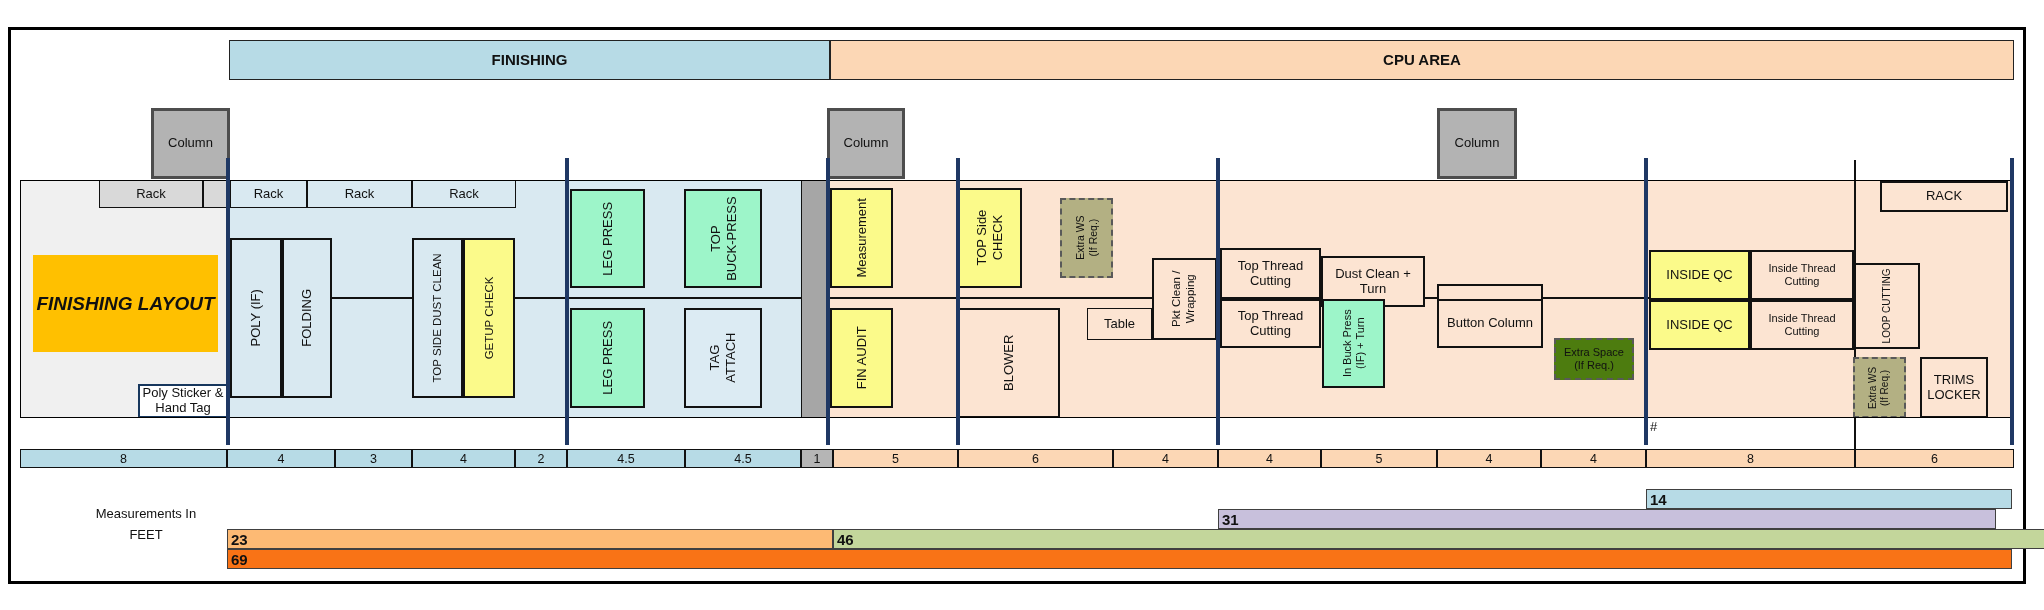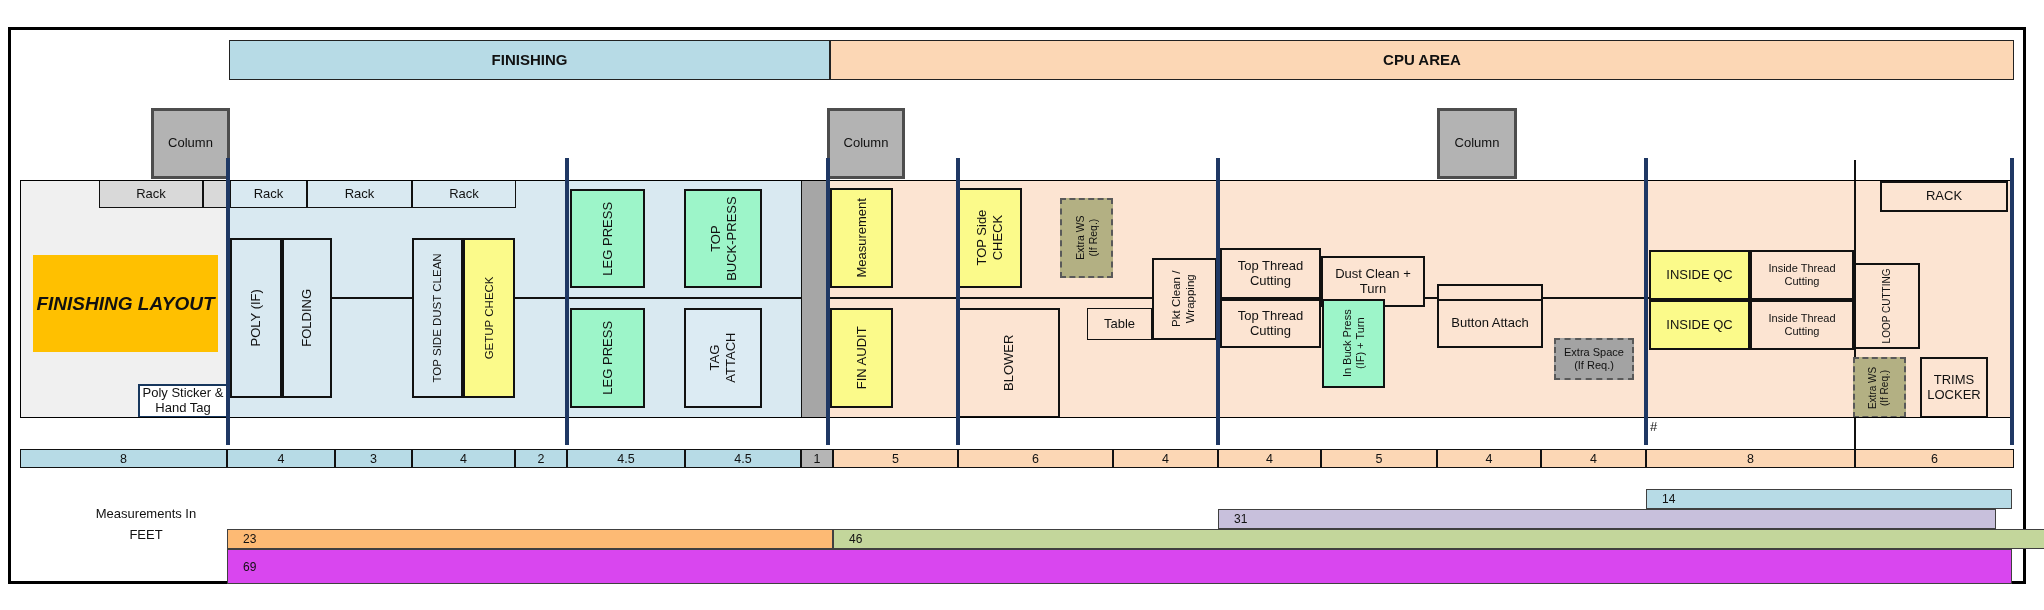--- a/index.html
+++ b/index.html
@@ -8,21 +8,21 @@
   .abs{position:absolute;box-sizing:border-box;}
   .cbox{display:flex;align-items:center;justify-content:center;text-align:center;line-height:1.15;}
   .b2{border:2px solid #111;}
   .b15{border:1.5px solid #111;}
   .dash{border:2.5px dashed #595959;}
   .vbox{display:flex;align-items:center;justify-content:center;overflow:visible;}
   .rot{transform:rotate(-90deg);white-space:nowrap;text-align:center;line-height:1.2;}
   .rot span{display:block;}
   .line2 span{display:block;}
   .navy{background:#1f3864;}
-  .bar{border:1.5px solid #404040;font-weight:normal;font-size:12px;display:flex;align-items:center;padding-left:15px;}
+  .bar{border:1.5px solid #404040;font-weight:bold;font-size:15px;display:flex;align-items:center;padding-left:3px;}
   .rcell{border:1.5px solid #111;display:flex;align-items:center;justify-content:center;font-size:12.5px;}
   .fs11{font-size:11px;} .fs115{font-size:11.5px;} .fs12{font-size:13px;} .fs10{font-size:10px;} .fs105{font-size:10.5px;}
 </style>
 </head>
 <body>
 
 <div id="canvas">
 
   <div class="abs" style="left:8px;top:27px;width:2018px;height:557px;border:3.5px solid #000;"></div>
 
@@ -157,23 +157,23 @@
   <div class="abs vbox b2 fs11" style="left:1322px;top:299px;width:63px;height:89px;background:#9df5c9;">
     <div class="rot">
       <span>In Buck Press</span>
       <span>(IF) + Turn</span>
     </div>
   </div>
   <div class="abs cbox b2 fs12" style="left:1437px;top:248px;width:106px;height:51px;background:#fce4d2;margin-top:36px;">
     <span>Alter Repair</span>
   </div>
   <div class="abs cbox b2 fs12" style="left:1437px;top:299px;width:106px;height:49px;background:#fce4d2;">
-    <span>Button Attach</span>
-  </div>
-  <div class="abs cbox dash fs11 line2" style="left:1554px;top:338px;width:80px;height:42px;background:#a3a3a3;">
+    <span>Button Column</span>
+  </div>
+  <div class="abs cbox dash fs11 line2" style="left:1554px;top:338px;width:80px;height:42px;background:#4d7c0f;">
     <div>
       <span>Extra Space</span>
       <span>(If Req.)</span>
     </div>
   </div>
   <div class="abs cbox b2 fs12" style="left:1649px;top:250px;width:101px;height:50px;background:#fbfa8a;">
     <span>INSIDE QC</span>
   </div>
   <div class="abs cbox b2 fs12" style="left:1649px;top:300px;width:101px;height:50px;background:#fbfa8a;">
     <span>INSIDE QC</span>
@@ -288,17 +288,17 @@
   </div>
   <div class="abs bar" style="left:1218px;top:509px;width:778px;height:20px;background:#c8c0dc;">
     <span>31</span>
   </div>
   <div class="abs bar" style="left:227px;top:529px;width:606px;height:20px;background:#fdba74;">
     <span>23</span>
   </div>
   <div class="abs bar" style="left:833px;top:529px;width:1394px;height:20px;background:#c3d69b;">
     <span>46</span>
   </div>
-  <div class="abs bar" style="left:227px;top:549px;width:1785px;height:35px;background:#d946ef;">
+  <div class="abs bar" style="left:227px;top:549px;width:1785px;height:20px;background:#f97316;">
     <span>69</span>
   </div>
 
 </div>
 
 </body></html>

